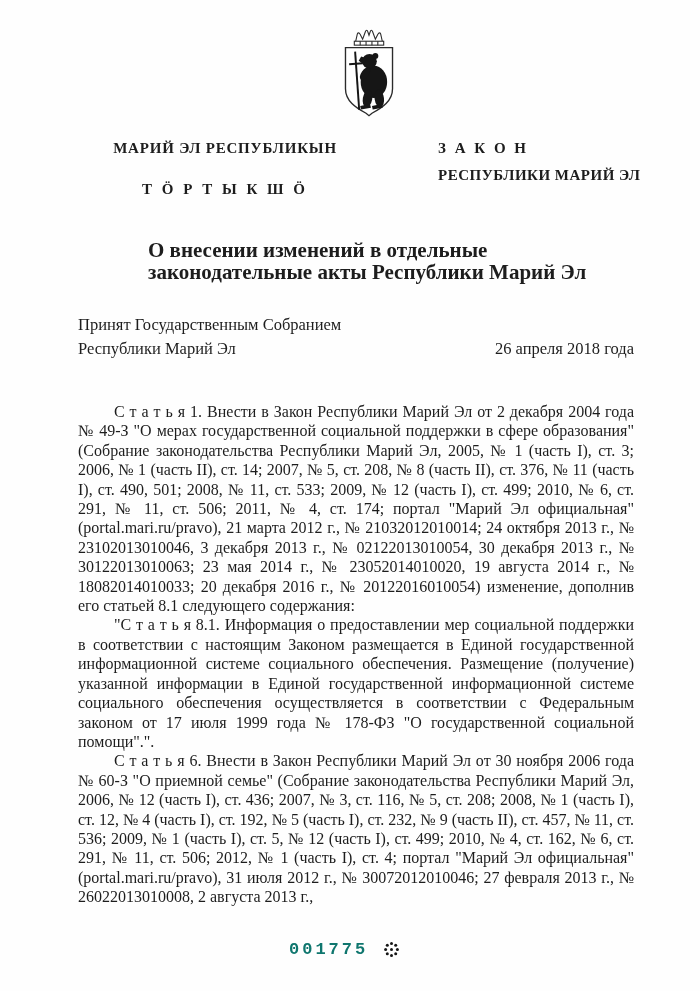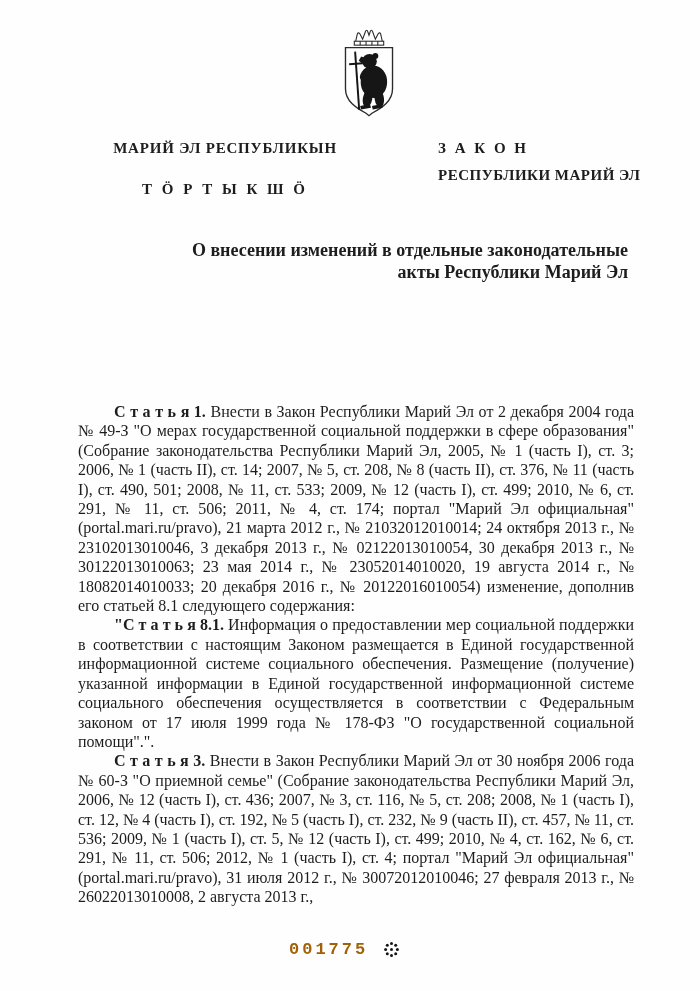--- a/index.html
+++ b/index.html
@@ -21,40 +21,40 @@
   .lh-left  { position: absolute; left: 92px;  width: 266px; text-align: center; }
   .lh-right { position: absolute; left: 438px; width: 212px; text-align: left; }
   .lh-line { font-weight: bold; font-size: 15px; line-height: 20px; letter-spacing: 0.8px; white-space: nowrap; }
   .lh-left .l2  { margin-top: 21px; letter-spacing: 3px; }
   .lh-right .l1 { letter-spacing: 2.5px; }
   .lh-right .l2 { margin-top: 7px; letter-spacing: 0.5px; }
 
   
   .doc-title {
     position: absolute; top: 239px; left: 148px; width: 480px;
-    text-align: right; font-size: 18px; font-weight: bold; line-height: 22px;
+    text-align: left; font-size: 21px; font-weight: bold; line-height: 22px;
   }
 
   
   .adopted { position: absolute; top: 313px; left: 78px; width: 556px; font-size: 16.5px; line-height: 23.5px; }
   .adopted-date { position: absolute; right: 0; top: 23.5px; white-space: nowrap; }
 
   
   .body-text {
     position: absolute; top: 402px; left: 78px; width: 556px;
     font-size: 16px; line-height: 19.4px; text-align: justify;
   }
   .body-text p { text-indent: 36px; }
-  .article-label { font-weight: bold; }
+  .article-label { font-weight: normal; }
 
   
   .footer-stamp { position: absolute; top: 940px; left: 289px; display: flex; align-items: center; gap: 15px; }
   .stamp-number {
     font-family: "Liberation Mono", monospace;
-    font-weight: bold; font-size: 17px; letter-spacing: 3px; color: #a16207;
+    font-weight: bold; font-size: 17px; letter-spacing: 3px; color: #0f766e;
   }
   .stamp-symbol { display: inline-flex; align-items: center; }
 </style>
 </head>
 <body>
 
 <div class="page">
 
   <div class="emblem">
     <svg viewBox="0 0 70 100" width="70" height="98" aria-hidden="true">
@@ -95,27 +95,32 @@
       <div class="lh-line l2">Т Ӧ Р Т Ы К Ш Ӧ</div>
     </div>
     <div class="lh-right">
       <div class="lh-line l1">З А К О Н</div>
       <div class="lh-line l2">РЕСПУБЛИКИ МАРИЙ ЭЛ</div>
     </div>
   </div>
 
   <div class="doc-title">О внесении изменений в отдельные законодательные акты Республики Марий Эл</div>
 
+  <div class="adopted">
+    <div>Принят Государственным Собранием</div>
+    <div>Республики Марий Эл</div>
+    <div class="adopted-date">26 апреля 2018 года</div>
+  </div>
 
   <div class="body-text">
     <p><span class="article-label">С т а т ь я 1.</span>
       <span>Внести в Закон Республики Марий Эл от 2 декабря 2004 года № 49-З "О мерах государственной социальной поддержки в сфере образования" (Собрание законодательства Республики Марий Эл, 2005, № 1 (часть I), ст. 3; 2006, № 1 (часть II), ст. 14; 2007, № 5, ст. 208, № 8 (часть II), ст. 376, № 11 (часть I), ст. 490, 501; 2008, № 11, ст. 533; 2009, № 12 (часть I), ст. 499; 2010, № 6, ст. 291, № 11, ст. 506; 2011, № 4, ст. 174; портал "Марий Эл официальная" (portal.mari.ru/pravo), 21 марта 2012 г., № 21032012010014; 24 октября 2013 г., № 23102013010046, 3 декабря 2013 г., № 02122013010054, 30 декабря 2013 г., № 30122013010063; 23 мая 2014 г., № 23052014010020, 19 августа 2014 г., № 18082014010033; 20 декабря 2016 г., № 20122016010054) изменение, дополнив его статьей 8.1 следующего содержания:</span></p>
     <p><span class="article-label">"С т а т ь я 8.1.</span>
       <span>Информация о предоставлении мер социальной поддержки в соответствии с настоящим Законом размещается в Единой государственной информационной системе социального обеспечения. Размещение (получение) указанной информации в Единой государственной информационной системе социального обеспечения осуществляется в соответствии с Федеральным законом от 17 июля 1999 года № 178-ФЗ "О государственной социальной помощи".".</span></p>
-    <p><span class="article-label">С т а т ь я 3.</span>
+    <p><span class="article-label">С т а т ь я 6.</span>
       <span>Внести в Закон Республики Марий Эл от 30 ноября 2006 года № 60-З "О приемной семье" (Собрание законодательства Республики Марий Эл, 2006, № 12 (часть I), ст. 436; 2007, № 3, ст. 116, № 5, ст. 208; 2008, № 1 (часть I), ст. 12, № 4 (часть I), ст. 192, № 5 (часть I), ст. 232, № 9 (часть II), ст. 457, № 11, ст. 536; 2009, № 1 (часть I), ст. 5, № 12 (часть I), ст. 499; 2010, № 4, ст. 162, № 6, ст. 291, № 11, ст. 506; 2012, № 1 (часть I), ст. 4; портал "Марий Эл официальная" (portal.mari.ru/pravo), 31 июля 2012 г., № 30072012010046; 27 февраля 2013 г., № 26022013010008, 2 августа 2013 г.,</span></p>
   </div>
 
   <div class="footer-stamp">
     <span class="stamp-number">001775</span>
     <span class="stamp-symbol">
       <svg width="17" height="17" viewBox="0 0 17 17" aria-hidden="true">
         <g fill="#161616">
           <circle cx="8.5" cy="8.5" r="1.5"></circle>
           <circle cx="8.5" cy="2.6" r="1.5"></circle>

